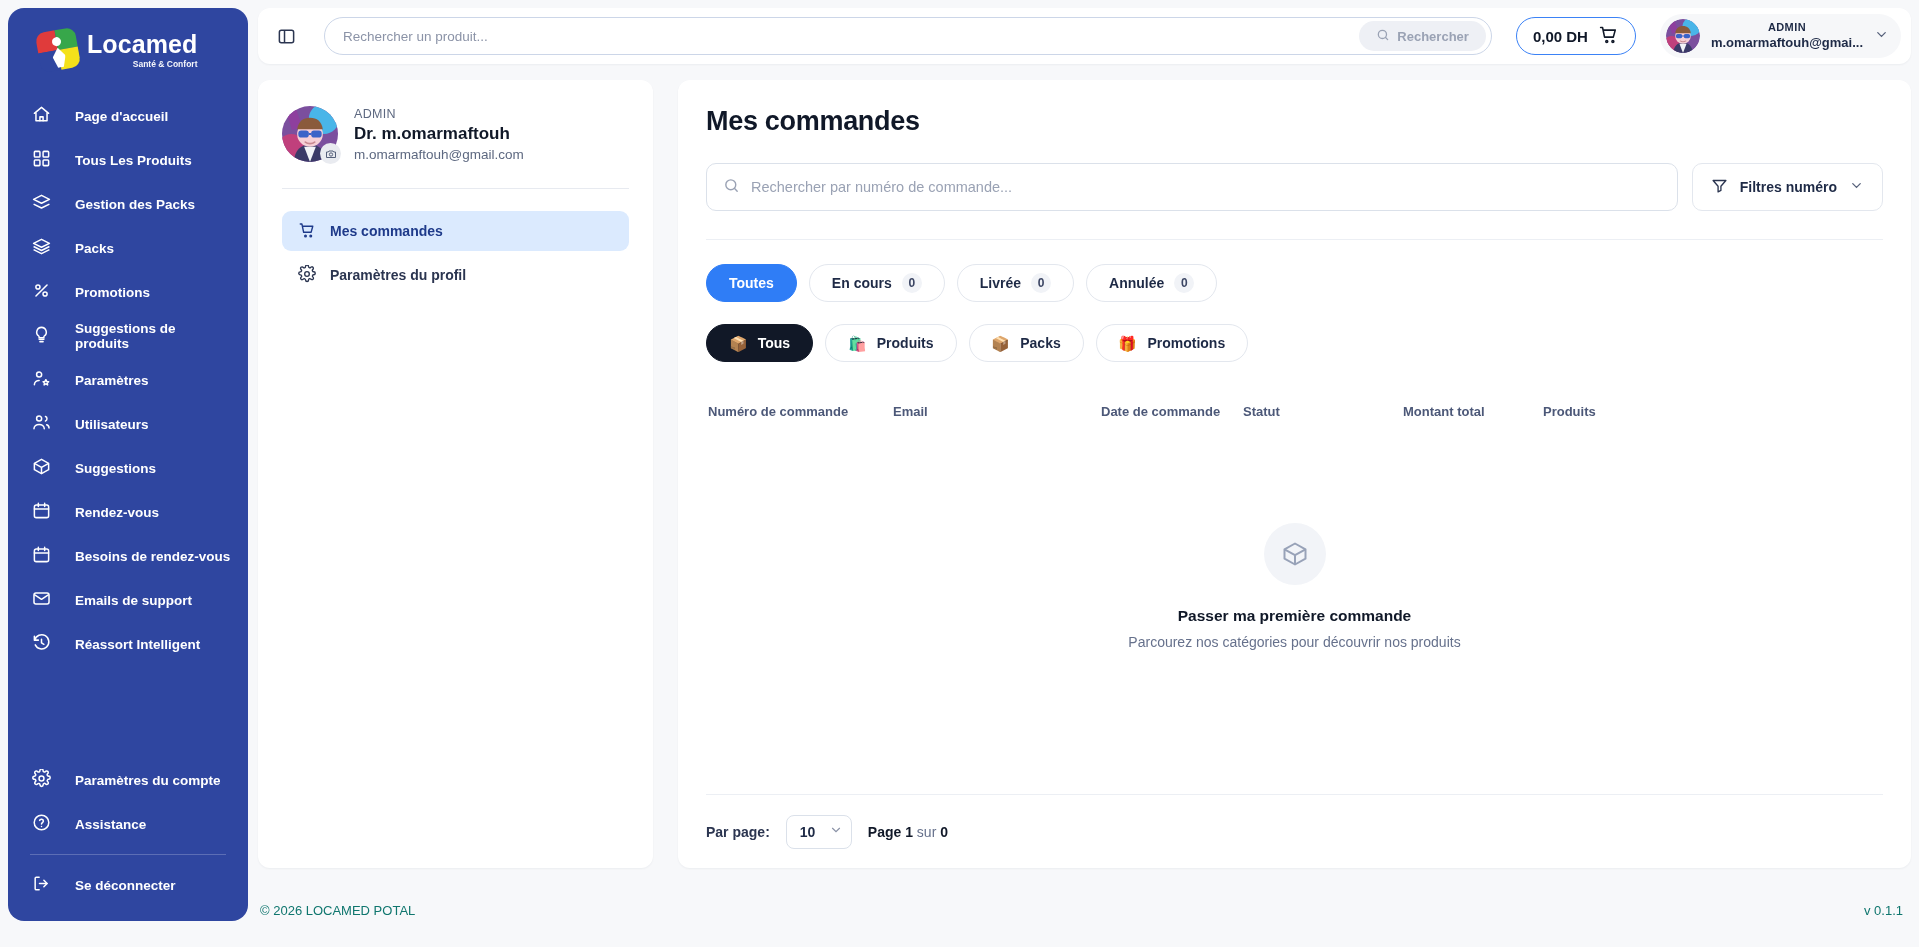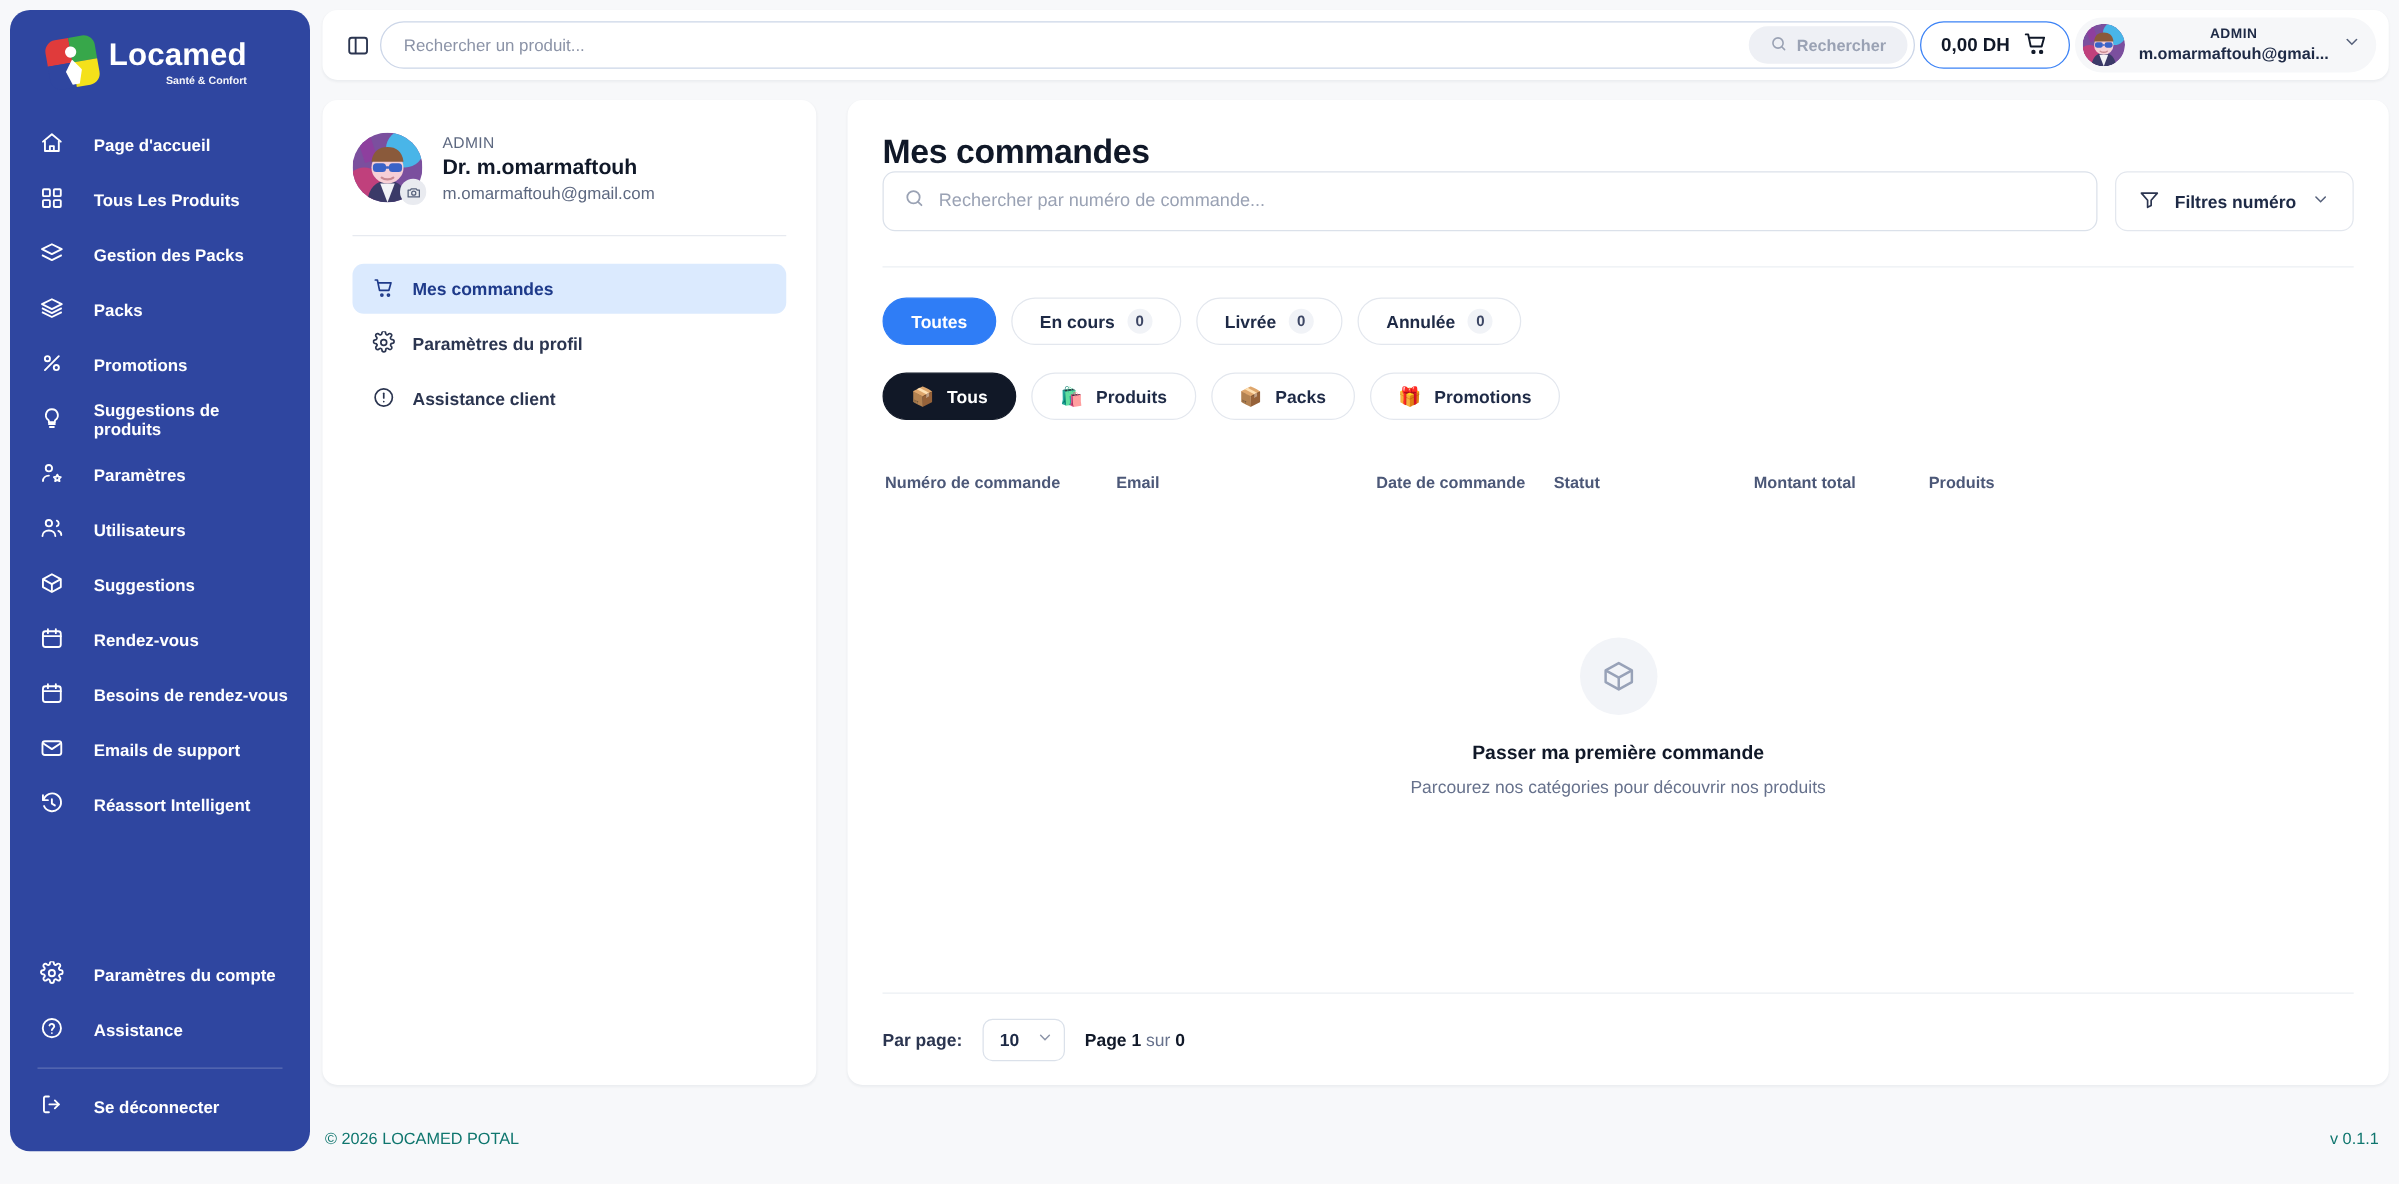--- a/index.html
+++ b/index.html
@@ -57,21 +57,21 @@
   }
   .nav-item svg { flex: none; }
   .sb-foot { padding-bottom: 14px; }
   .sb-div { height: 1px; background: rgba(255,255,255,.22); margin: 8px 22px; }
 
   
   .header {
     position: absolute; left: 258px; top: 8px;
     width: 1653px; height: 56px;
     background: #fff; border-radius: 12px;
-    display: flex; align-items: center; gap: 4px;
+    display: flex; align-items: center; gap: 24px;
     padding: 0 10px 0 14px;
     box-shadow: 0 1px 2px rgba(20,30,60,.05);
   }
   .panel-toggle {
     width: 28px; height: 28px; display:flex; align-items:center; justify-content:center;
     cursor:pointer; color:#2b3550; flex:none;
   }
   .hsearch {
     flex: 1; height: 38px; border: 1px solid #ccd6e8; border-radius: 19px;
     display: flex; align-items: center; padding: 0 5px 0 18px; min-width: 0;
@@ -131,21 +131,21 @@
 
   
   .main {
     position: absolute; left: 678px; top: 80px;
     width: 1233px; height: 788px;
     background: #fff; border-radius: 12px; padding: 26px 28px 0;
     box-shadow: 0 1px 2px rgba(20,30,60,.05);
     display: flex; flex-direction: column;
   }
   .page-title { font-size: 27px; font-weight: 700; color: #101828; letter-spacing: -.3px; }
-  .srow { display: flex; gap: 14px; }
+  .srow { display: flex; gap: 14px; margin-top: 26px; }
   .msearch {
     flex: 1; height: 48px; border: 1px solid #dbe1ea; border-radius: 10px;
     display: flex; align-items: center; gap: 11px; padding: 0 16px;
   }
   .msearch input {
     flex: 1; border: 0; outline: 0; font-size: 14.5px; background: transparent;
     font-family: inherit; color: #2b3550;
   }
   .msearch input::placeholder { color: #9aa2b4; }
   .filtres {
@@ -463,28 +463,20 @@
           </svg></span>
       <span>Mes commandes</span>
     </div>
     <div class="pc-item">
       <span><svg width="18" height="18" viewBox="0 0 24 24" fill="none" stroke="currentColor" stroke-width="1.8" stroke-linejoin="round">
             <circle cx="12" cy="12" r="3.1"></circle>
             <path d="M19.4 14a1.6 1.6 0 0 0 .3 1.8l.1.1a2 2 0 1 1-2.8 2.8l-.1-.1a1.6 1.6 0 0 0-1.8-.3 1.6 1.6 0 0 0-1 1.5V20a2 2 0 1 1-4 0v-.1A1.6 1.6 0 0 0 9 18.4a1.6 1.6 0 0 0-1.8.3l-.1.1a2 2 0 1 1-2.8-2.8l.1-.1a1.6 1.6 0 0 0 .3-1.8 1.6 1.6 0 0 0-1.5-1H3a2 2 0 1 1 0-4h.1A1.6 1.6 0 0 0 4.6 8a1.6 1.6 0 0 0-.3-1.8l-.1-.1a2 2 0 1 1 2.8-2.8l.1.1a1.6 1.6 0 0 0 1.8.3H9a1.6 1.6 0 0 0 1-1.5V2a2 2 0 1 1 4 0v.1a1.6 1.6 0 0 0 1 1.5 1.6 1.6 0 0 0 1.8-.3l.1-.1a2 2 0 1 1 2.8 2.8l-.1.1a1.6 1.6 0 0 0-.3 1.8V8a1.6 1.6 0 0 0 1.5 1H21a2 2 0 1 1 0 4h-.1a1.6 1.6 0 0 0-1.5 1Z"></path>
           </svg></span>
       <span>Paramètres du profil</span>
     </div>
-    <div class="pc-item">
-      <span><svg width="18" height="18" viewBox="0 0 24 24" fill="none" stroke="currentColor" stroke-width="1.8" stroke-linecap="round">
-            <circle cx="12" cy="12" r="9.2"></circle>
-            <path d="M12 7.5v5"></path>
-            <path d="M12 16.3h.01"></path>
-          </svg></span>
-      <span>Assistance client</span>
-    </div>
   </section>
 
   <section class="main">
     <h1 class="page-title">Mes commandes</h1>
 
     <div class="srow">
       <div class="msearch">
         <span><svg width="17" height="17" viewBox="0 0 24 24" fill="none" stroke="#9aa2b4" stroke-width="2" stroke-linecap="round">
               <circle cx="11" cy="11" r="7"></circle>
               <path d="m20 20-3.6-3.6"></path>

